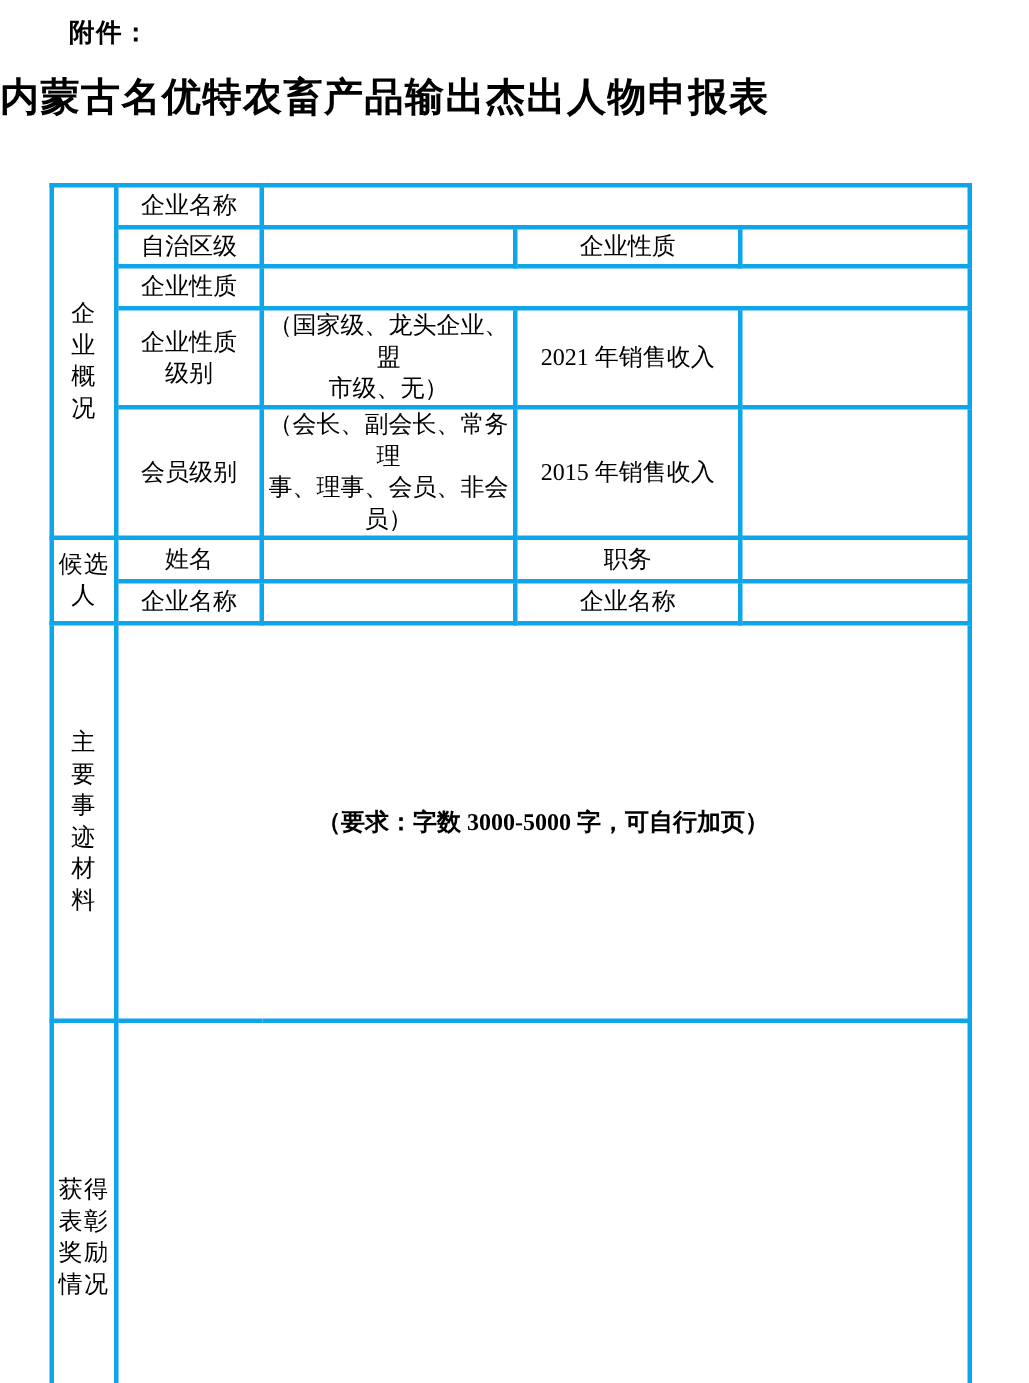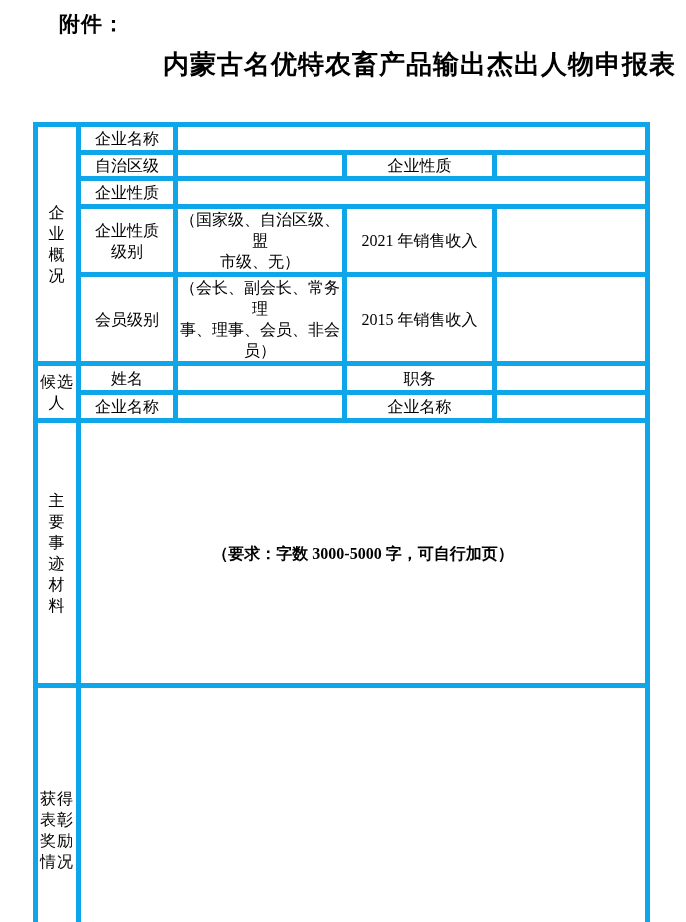--- a/index.html
+++ b/index.html
@@ -10,47 +10,47 @@
     color: #000;
   }
   .page {
     position: relative;
     width: 686px; height: 922px;
     background: #ffffff;
     overflow: hidden;
   }
   .attachment {
     position: absolute;
-    left: 59px; top: 10px;
+    left: 46px; top: 10px;
     font-family: "Liberation Sans", "DejaVu Sans", sans-serif;
     font-weight: 700;
-    font-size: 21px;
+    font-size: 17px;
     letter-spacing: 1px;
   }
   .title {
     position: absolute;
     left: 0; top: 47px;
     width: 676px;
-    text-align: right;
+    text-align: left;
     font-family: "Liberation Serif", "DejaVu Serif", serif;
     font-weight: 700;
     font-size: 26px;
     letter-spacing: 1px;
     white-space: nowrap;
   }
   table.form {
     position: absolute;
     left: 33px; top: 122px;
     width: 612px;
     border-collapse: collapse;
     table-layout: fixed;
     border: 2px solid #000;
   }
   table.form td {
-    border: 5px solid #0ea5e9;
+    border: 3px solid #0ea5e9;
     text-align: center;
     vertical-align: middle;
     font-size: 16px;
     line-height: 21px;
     overflow: hidden;
     padding: 0;
   }
   .vlabel {
     white-space: pre-line;
     letter-spacing: 1px;
@@ -105,21 +105,21 @@
         <td>企业性质</td>
         <td></td>
       </tr>
       <tr style="height:28px">
         <td>企业性质</td>
         <td colspan="3"></td>
       </tr>
       <tr style="height:41px">
         <td class="twoline">企业性质
 级别</td>
-        <td class="options">（国家级、自治区级、盟
+        <td class="options">（国家级、龙头企业、盟
 市级、无）</td>
         <td>2021 年销售收入</td>
         <td></td>
       </tr>
       <tr style="height:47px">
         <td>会员级别</td>
         <td class="options">（会长、副会长、常务理
 事、理事、会员、非会员）</td>
         <td>2015 年销售收入</td>
         <td></td>

